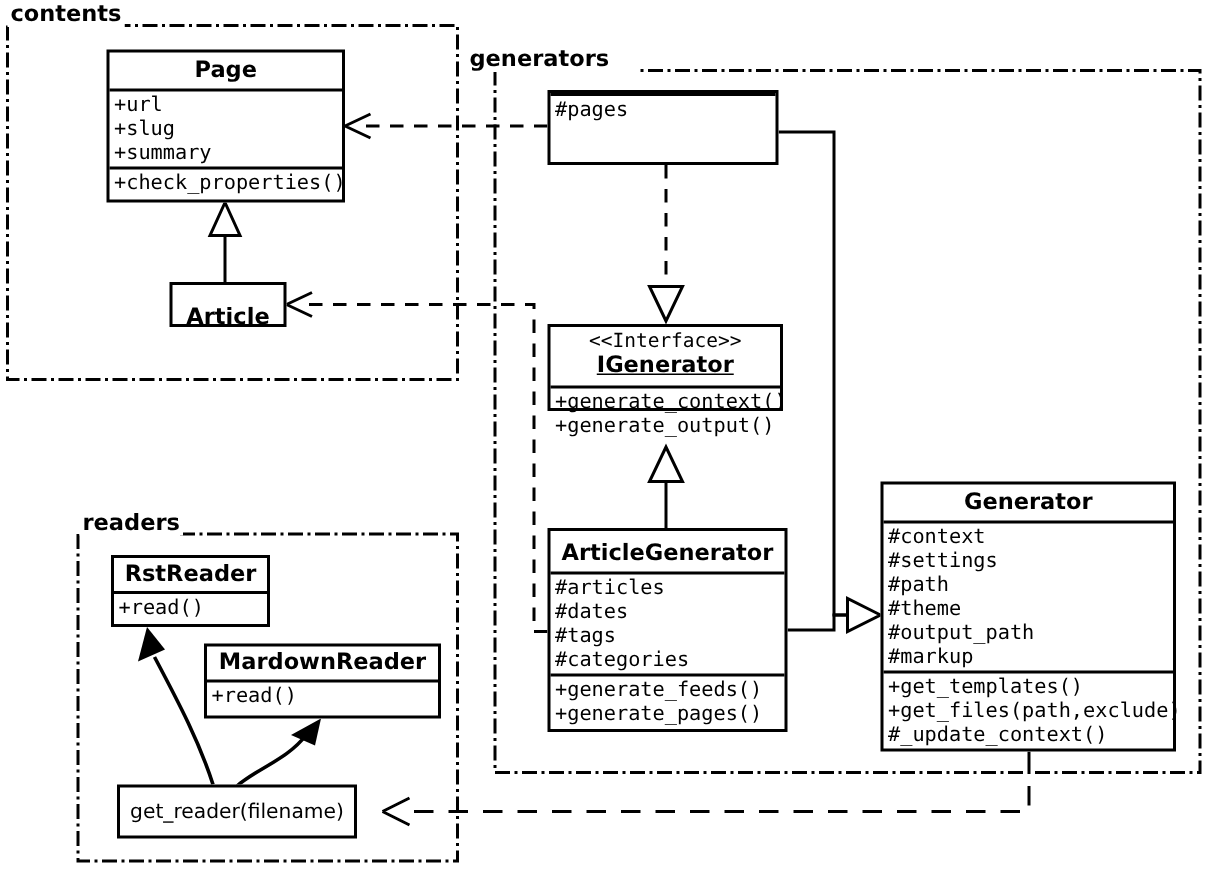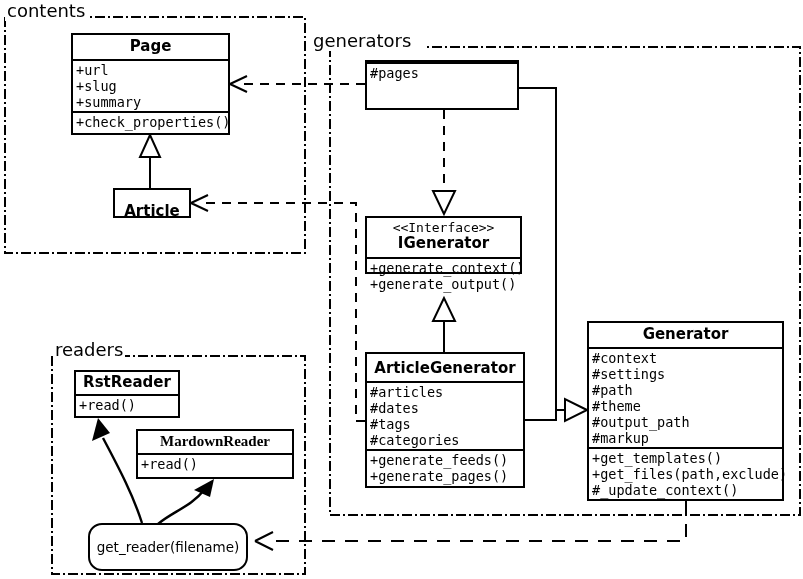--- a/index.html
+++ b/index.html
@@ -19,26 +19,27 @@
     position: absolute;
     left: 0;
     top: 0;
     width: 803px;
     height: 579px;
   }
   
   .pkg-label {
     position: absolute;
     font-family: "DejaVu Sans", sans-serif;
-    font-size: 18px;
+    font-size: 15px;
     color: #000;
     white-space: nowrap;
     z-index: 4;
     background: #fff;
     padding: 0 2px;
+    font-weight: bold;
   }
   
   .uml-box {
     position: absolute;
     background: #ffffff;
     border: 2px solid #000000;
     box-sizing: border-box;
     z-index: 5;
   }
   .uml-title {
@@ -185,21 +186,21 @@
   </div>
 
   <div class="uml-box" style="left:365px; top:60px; width:154px; height:50px;">
     <div class="uml-compartment uml-sep">
       <div class="uml-item">#pages</div>
     </div>
   </div>
 
   <div class="uml-box" style="left:365px; top:216px; width:157px; height:58px;">
     <div class="uml-stereotype">&lt;&lt;Interface&gt;&gt;</div>
-    <div class="uml-title" style="padding:0 4px 4px 4px;">IGenerator</div>
+    <div class="uml-title" style="padding:0 4px 4px 4px;text-decoration:underline;">IGenerator</div>
     <div class="uml-compartment uml-sep">
       <div class="uml-item">+generate_context()</div>
       <div class="uml-item">+generate_output()</div>
     </div>
   </div>
 
   <div class="uml-box" style="left:365px; top:352px; width:160px; height:136px;">
     <div class="uml-title" style="padding:6px 4px 4px 4px;">ArticleGenerator</div>
     <div class="uml-compartment uml-sep">
       <div class="uml-item">#articles</div>
@@ -231,23 +232,23 @@
   </div>
 
   <div class="uml-box" style="left:74px; top:370px; width:106px; height:48px;">
     <div class="uml-title" style="padding:2px 4px 3px 4px;">RstReader</div>
     <div class="uml-compartment uml-sep">
       <div class="uml-item">+read()</div>
     </div>
   </div>
 
   <div class="uml-box" style="left:136px; top:429px; width:158px; height:50px;">
-    <div class="uml-title" style="padding:2px 4px 3px 4px;font-family:Liberation Serif, serif;">MardownReader</div>
+    <div class="uml-title" style="padding:2px 4px 3px 4px;">MardownReader</div>
     <div class="uml-compartment uml-sep">
       <div class="uml-item">+read()</div>
     </div>
   </div>
 
-  <div class="plain-box" style="left:88px; top:523px; width:160px; height:48px;border-radius:14px;">
+  <div class="plain-box" style="left:78px; top:523px; width:160px; height:36px;">
     <div class="plain-label">get_reader(filename)</div>
   </div>
 
 </div>
 
 </body></html>

